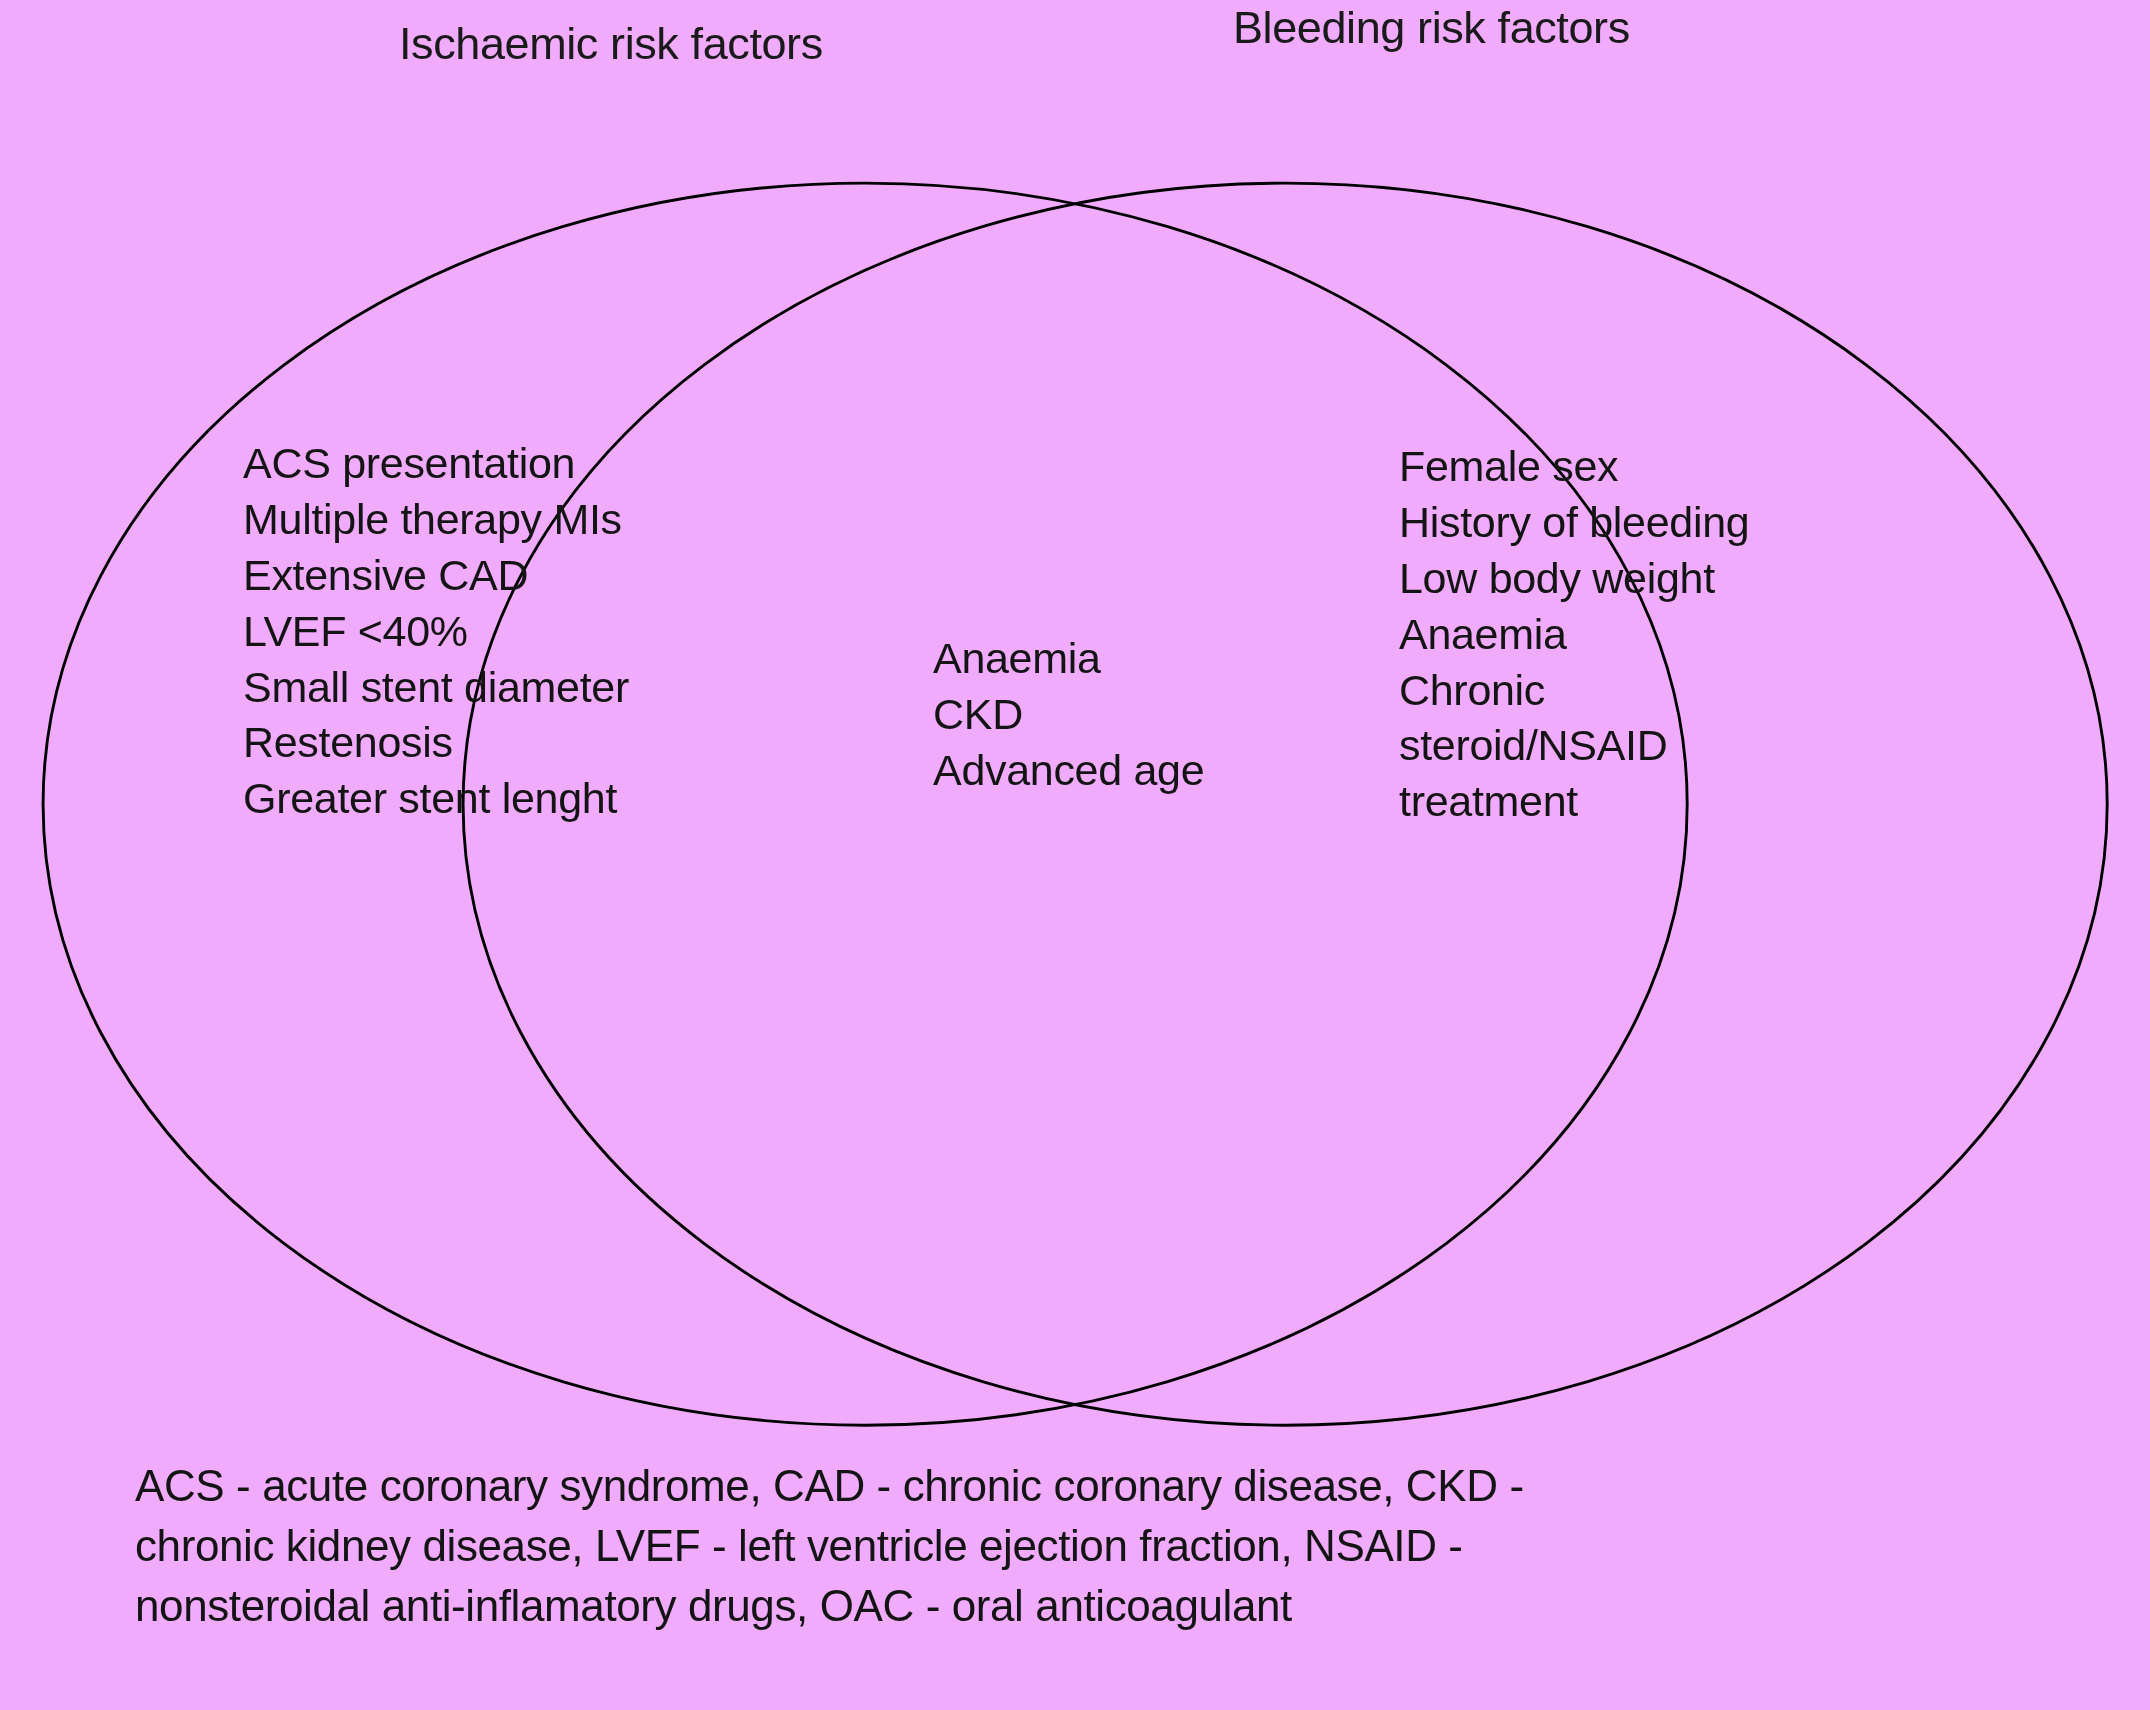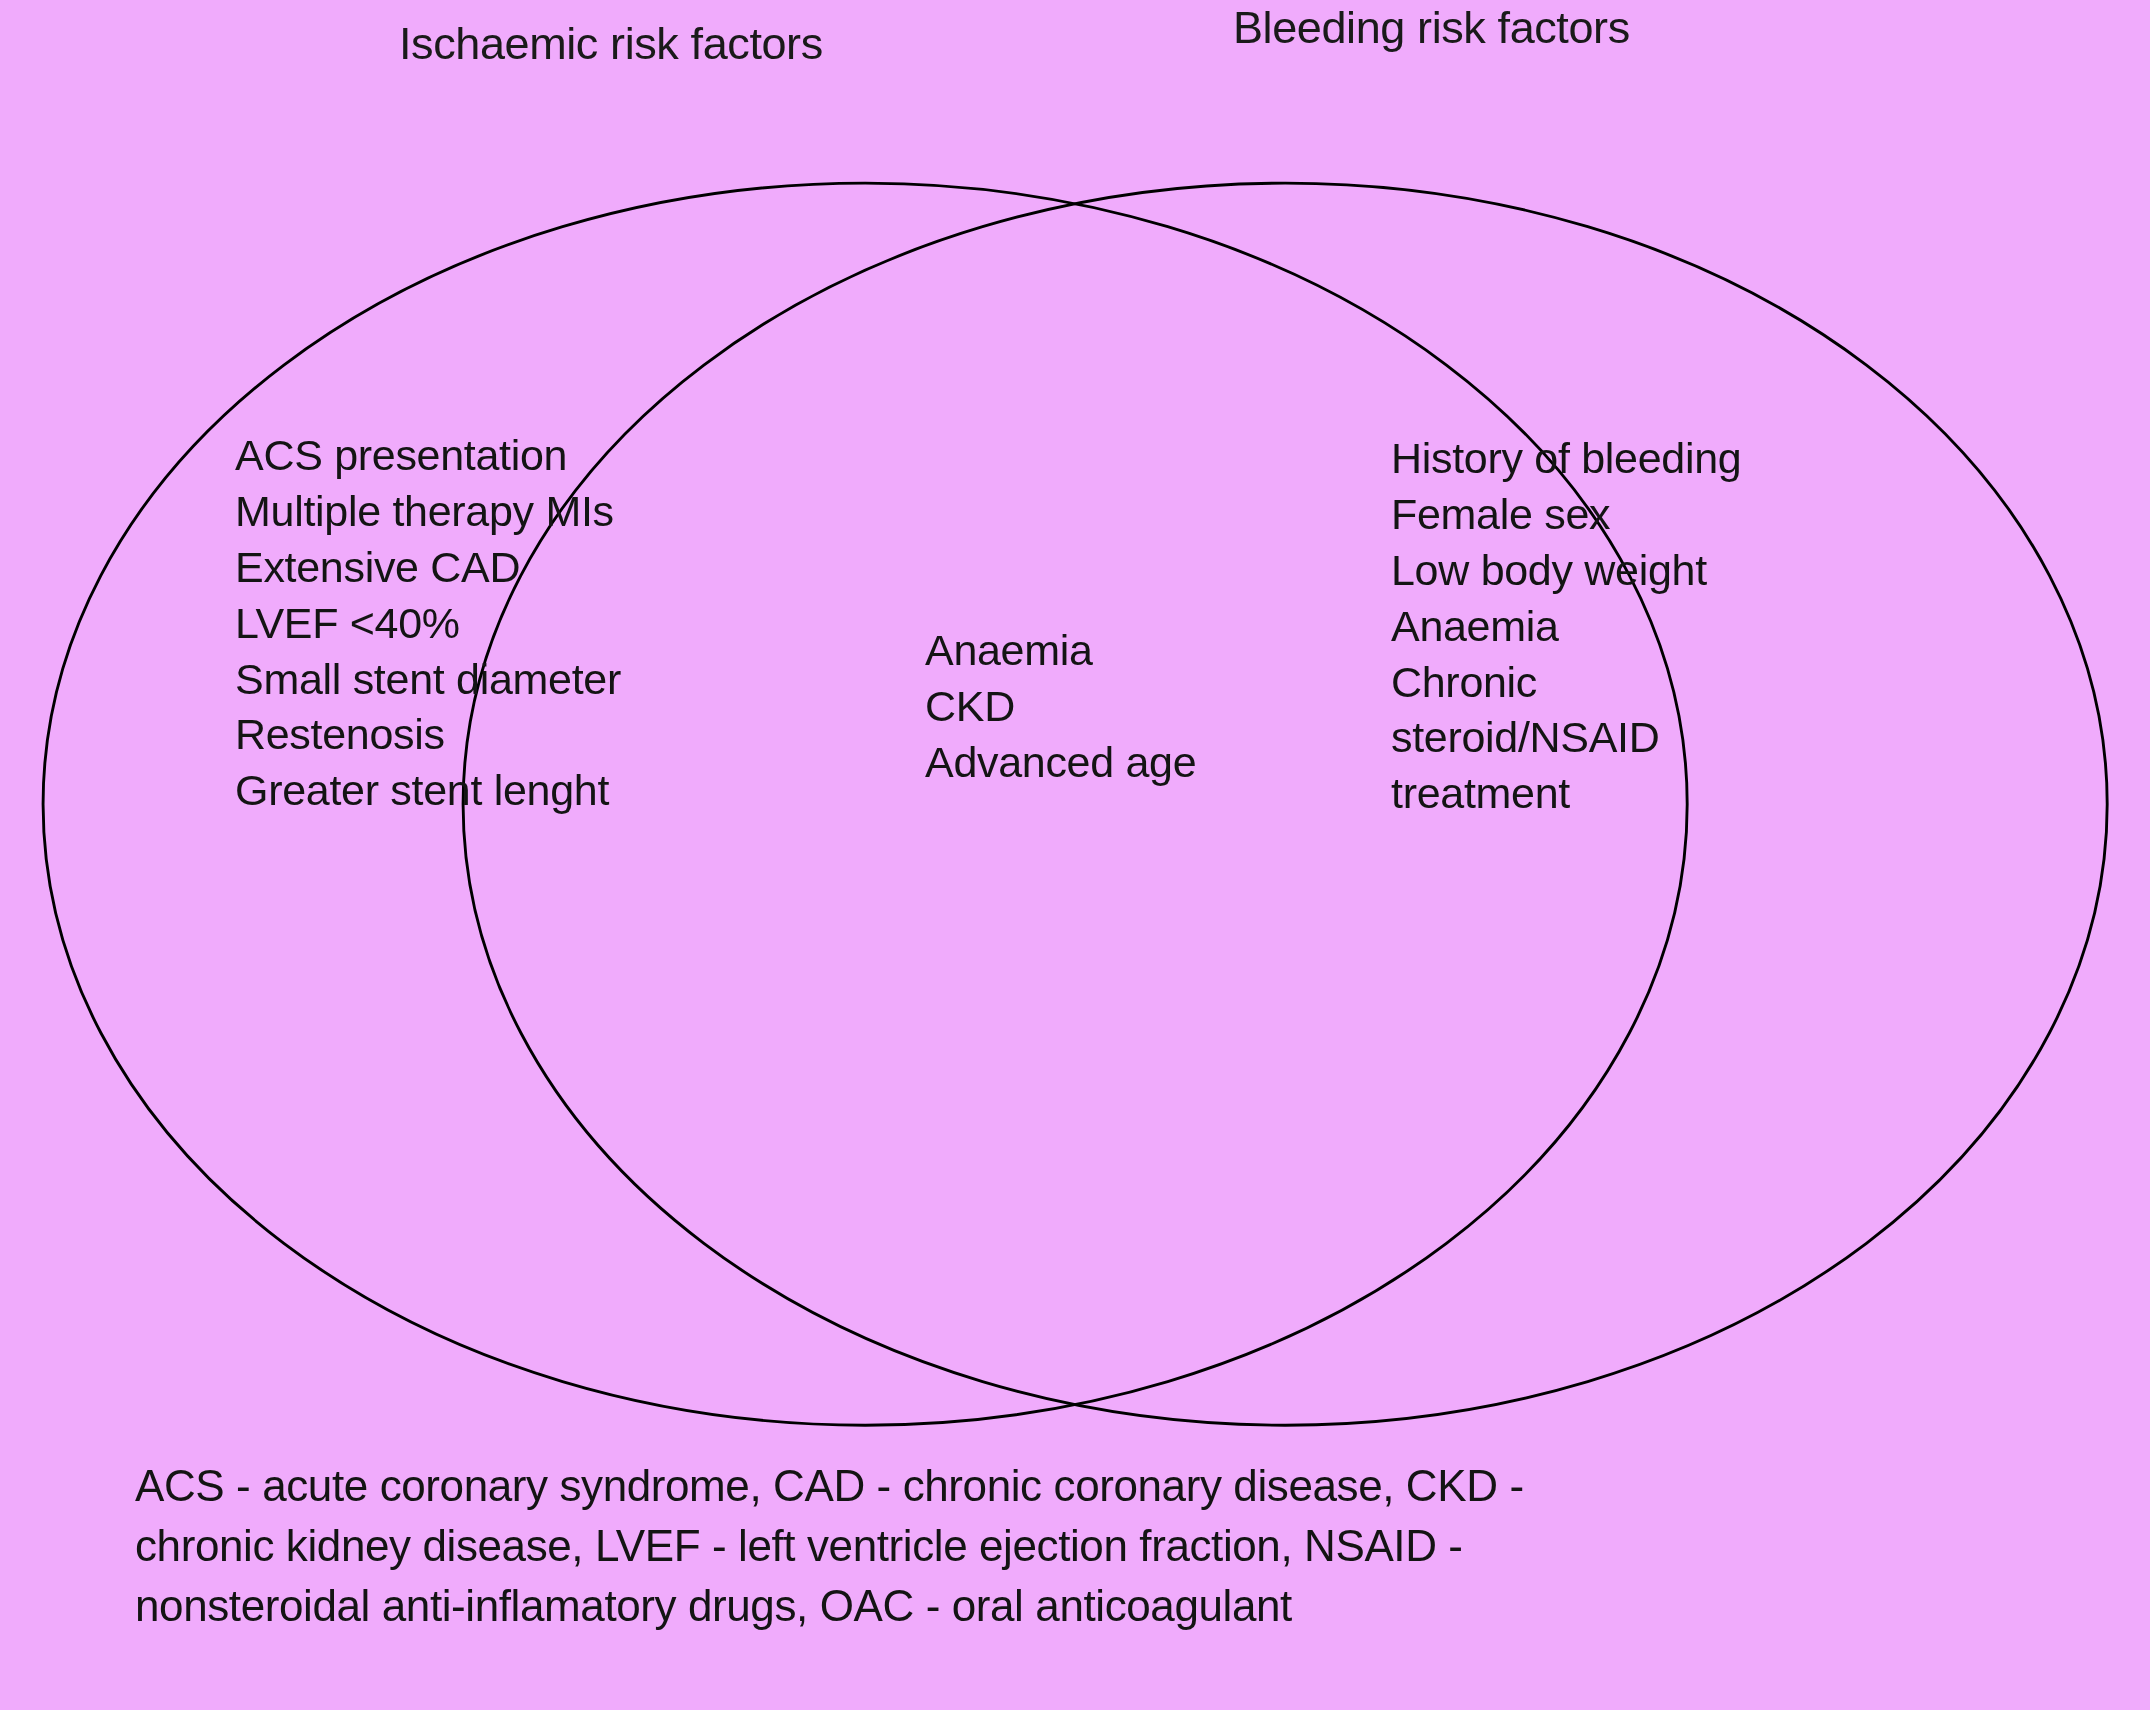--- a/index.html
+++ b/index.html
@@ -37,21 +37,21 @@
     position: absolute;
     left: 0;
     top: 0;
     width: 2151px;
     height: 1711px;
   }
 
   
   .risk-list {
     position: absolute;
-    margin: 0;
+    margin: 8px;
     padding: 0;
     list-style: none;
     font-size: 43px;
     line-height: 1.30;
     color: #141414;
     letter-spacing: -0.3px;
   }
   .risk-list li { white-space: nowrap; }
 
   #list-ischaemic { left: 235px;  top: 428px;  }
@@ -104,22 +104,22 @@
     <li>Greater stent lenght</li>
   </ul>
 
   <ul class="risk-list" id="list-shared">
     <li>Anaemia</li>
     <li>CKD</li>
     <li>Advanced age</li>
   </ul>
 
   <ul class="risk-list" id="list-bleeding">
+    <li>Female sex</li>
     <li>History of bleeding</li>
-    <li>Female sex</li>
     <li>Low body weight</li>
     <li>Anaemia</li>
     <li>Chronic</li>
     <li>steroid/NSAID</li>
     <li>treatment</li>
   </ul>
 
   <div id="footnote">
     <p>ACS - acute coronary syndrome, CAD - chronic coronary disease, CKD -</p>
     <p>chronic kidney disease, LVEF - left ventricle ejection fraction, NSAID -</p>

